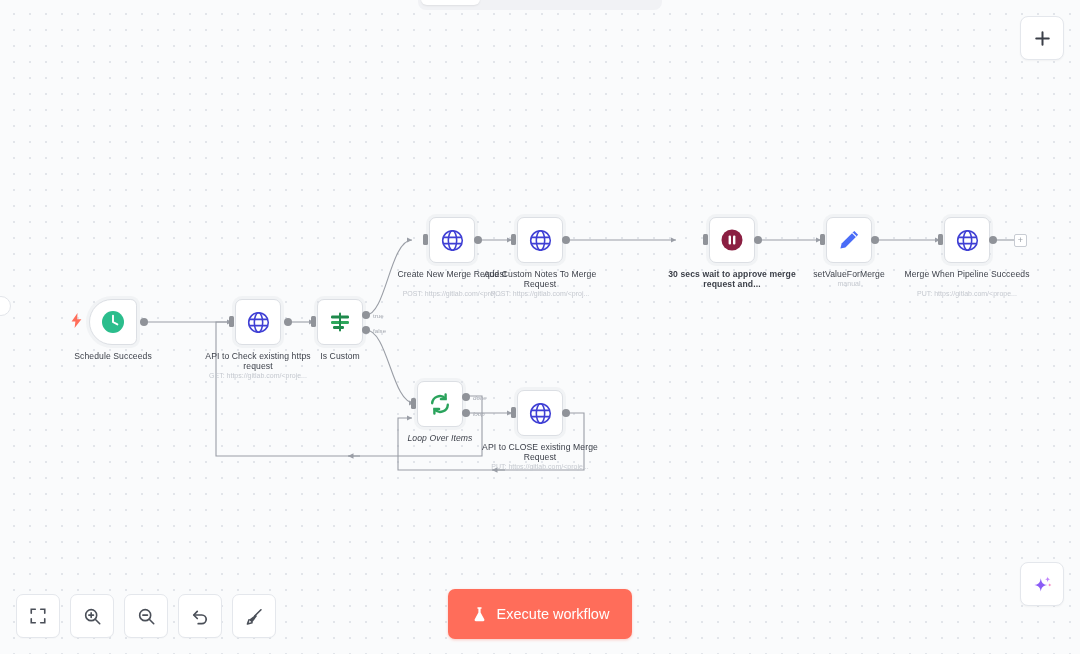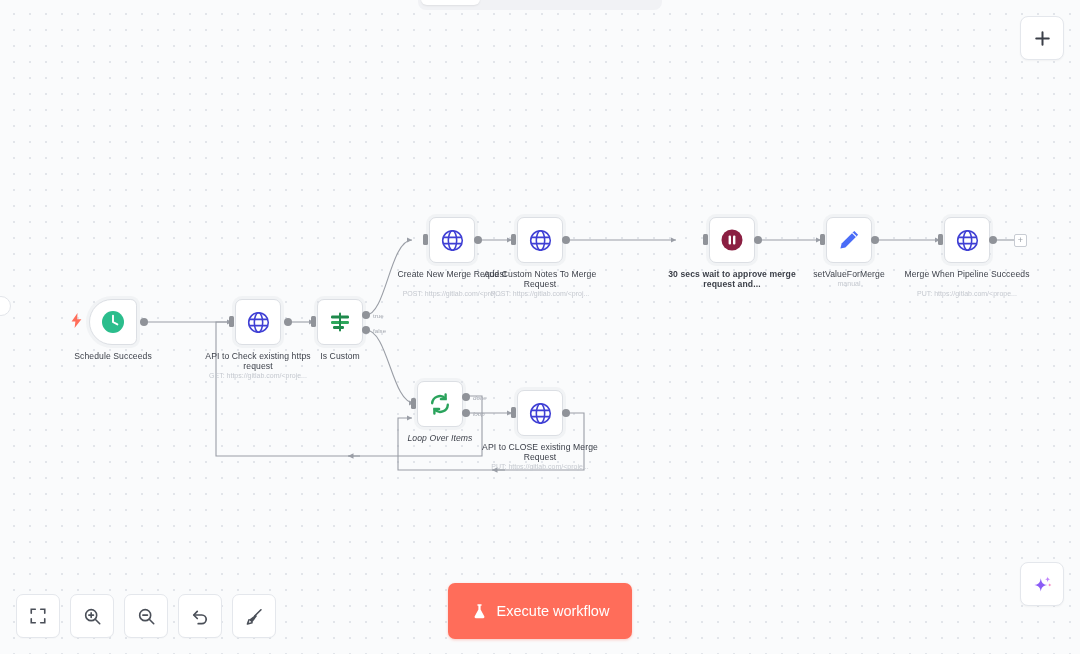--- a/index.html
+++ b/index.html
@@ -152,21 +152,21 @@
     border-radius: 7px;
     display: flex; align-items: center; justify-content: center;
     cursor: pointer;
     box-shadow: 0 1px 1px rgba(0,0,0,.02);
   }
 
   
   .execute-btn {
     position: absolute;
     left: 448px; bottom: 15px;
-    width: 184px; height: 56px;
+    width: 184px; height: 50px;
     background: #ff6d5a;
     border: none; border-radius: 7px;
     color: #fff;
     font-size: 14.5px;
     font-family: "Liberation Sans", sans-serif;
     display: flex; align-items: center; justify-content: center;
     gap: 9px;
     cursor: pointer;
     z-index: 20;
     box-shadow: 0 1px 3px rgba(255,109,90,.35);

